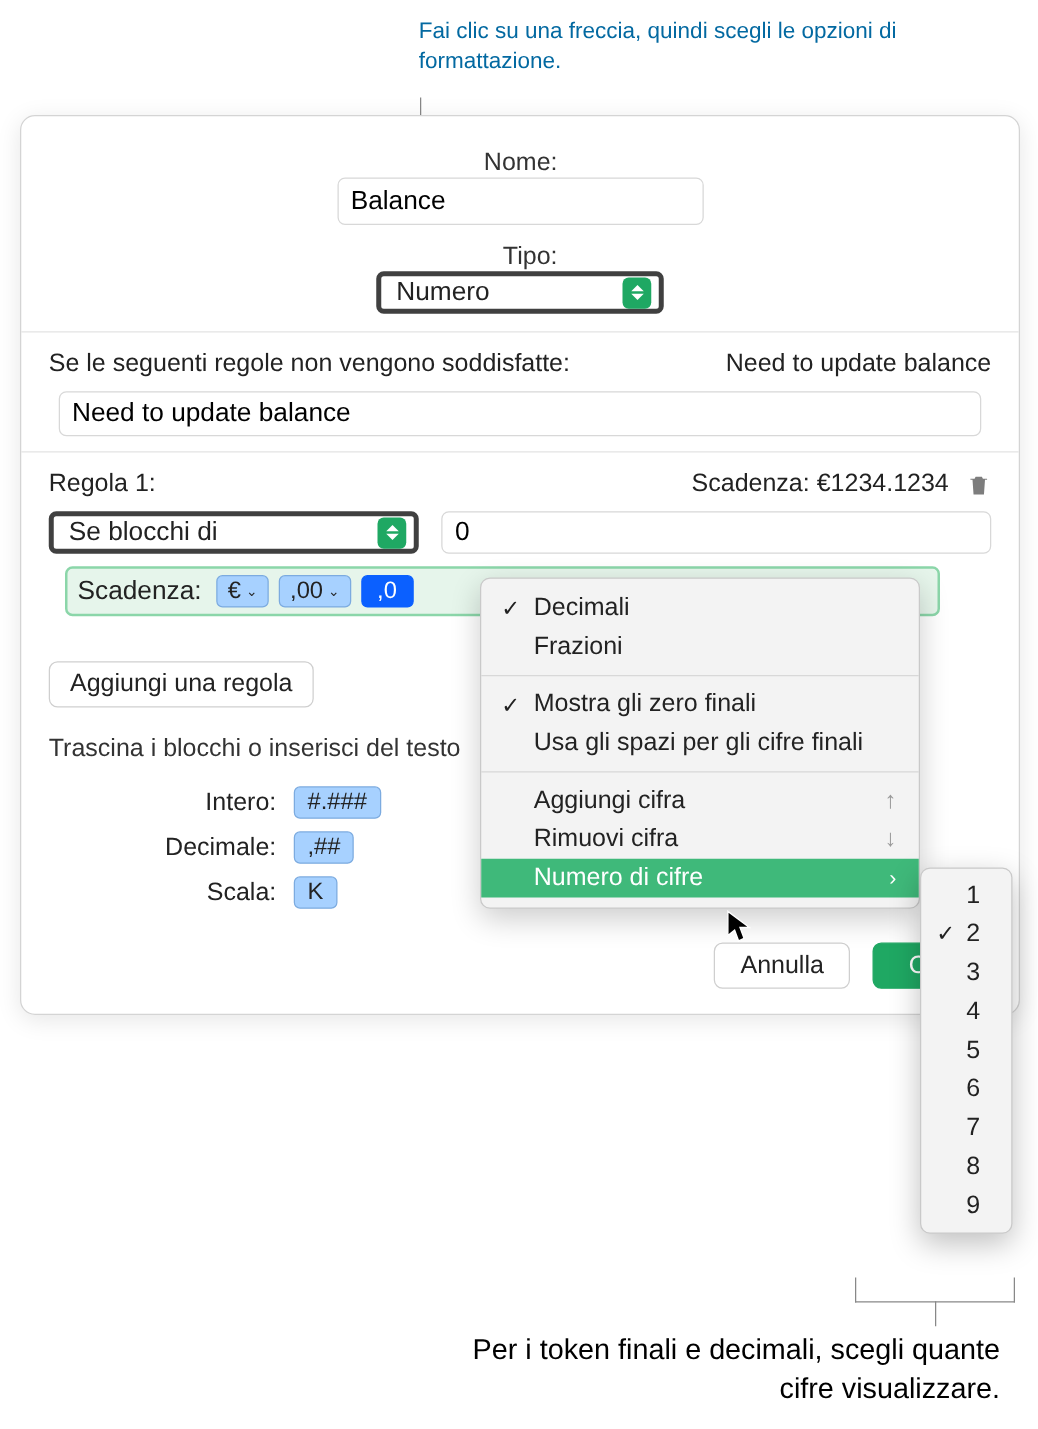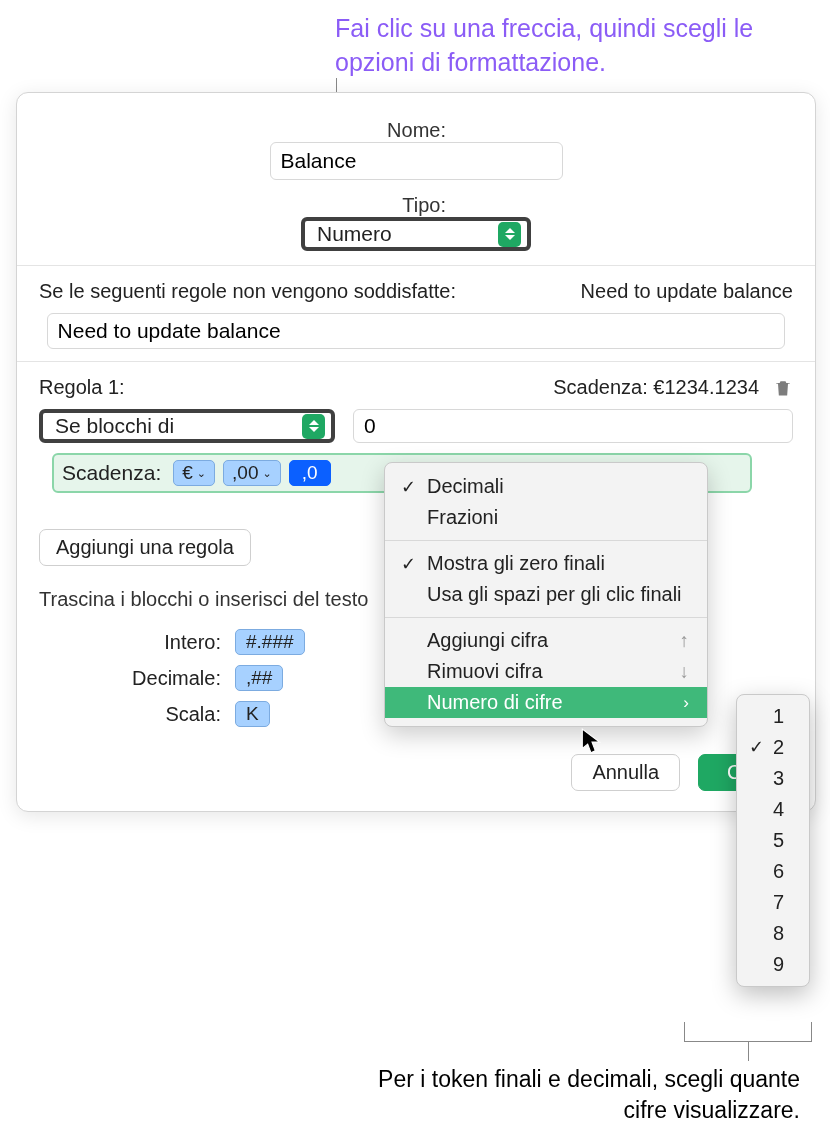--- a/index.html
+++ b/index.html
@@ -9,23 +9,23 @@
     width: 830px;
     height: 1143px;
     position: relative;
     font-size: 20px;
     color: #222;
   }
   .callout-top {
     position: absolute;
     top: 12px;
     left: 335px;
-    font-size: 25px;
+    font-size: 18px;
     line-height: 1.35;
-    color: #8b5cf6;
+    color: #0369a1;
   }
   .callout-bottom {
     position: absolute;
     top: 1064px;
     left: 330px;
     font-size: 23px;
     line-height: 1.35;
     text-align: right;
     width: 470px;
     color: #000;
@@ -279,21 +279,21 @@
     background: #1fa863;
     color: #fff;
     border: 1px solid #1fa863;
     padding: 6px 28px;
   }
   
   .ctx-menu {
     position: absolute;
     left: 384px;
     top: 462px;
-    width: 324px;
+    width: 352px;
     background: #f3f3f3;
     border: 1px solid #c9c9c9;
     border-radius: 8px;
     box-shadow: 0 8px 24px rgba(0,0,0,0.2);
     padding: 8px 0;
     z-index: 20;
   }
   .ctx-item {
     display: flex;
     align-items: center;
@@ -457,21 +457,21 @@
       <span>Decimali</span>
     </div>
   <div class="ctx-item">
       <span>Frazioni</span>
     </div>
   <div class="ctx-sep"></div>
   <div class="ctx-item checked">
       <span>Mostra gli zero finali</span>
     </div>
   <div class="ctx-item">
-      <span>Usa gli spazi per gli clic finali</span>
+      <span>Usa gli spazi per gli cifre finali</span>
     </div>
   <div class="ctx-sep"></div>
   <div class="ctx-item">
     <span>Aggiungi cifra</span>
     <span class="ctx-hint">↑</span>
   </div>
   <div class="ctx-item">
     <span>Rimuovi cifra</span>
     <span class="ctx-hint">↓</span>
   </div>

